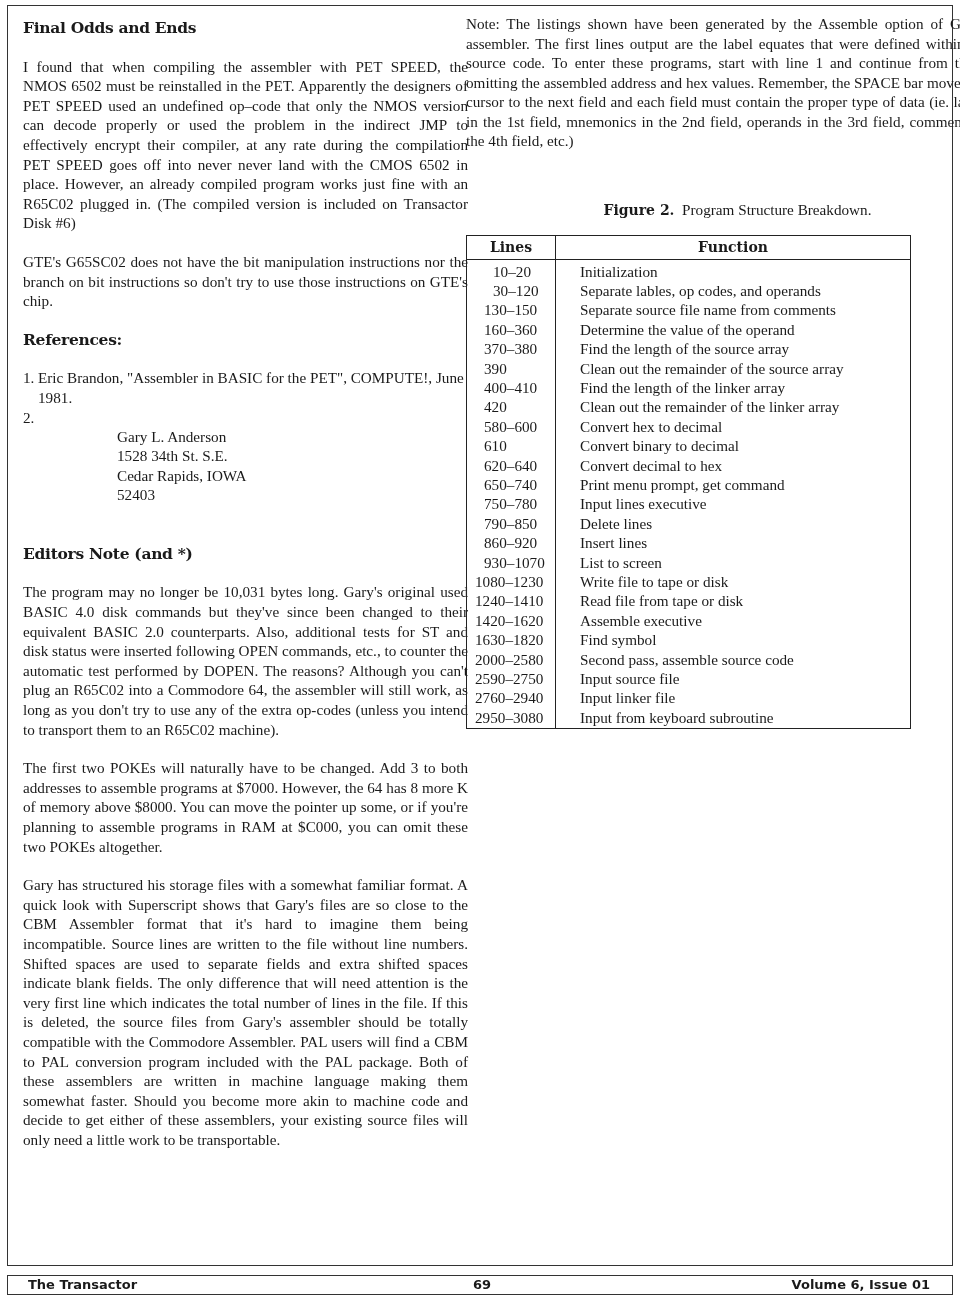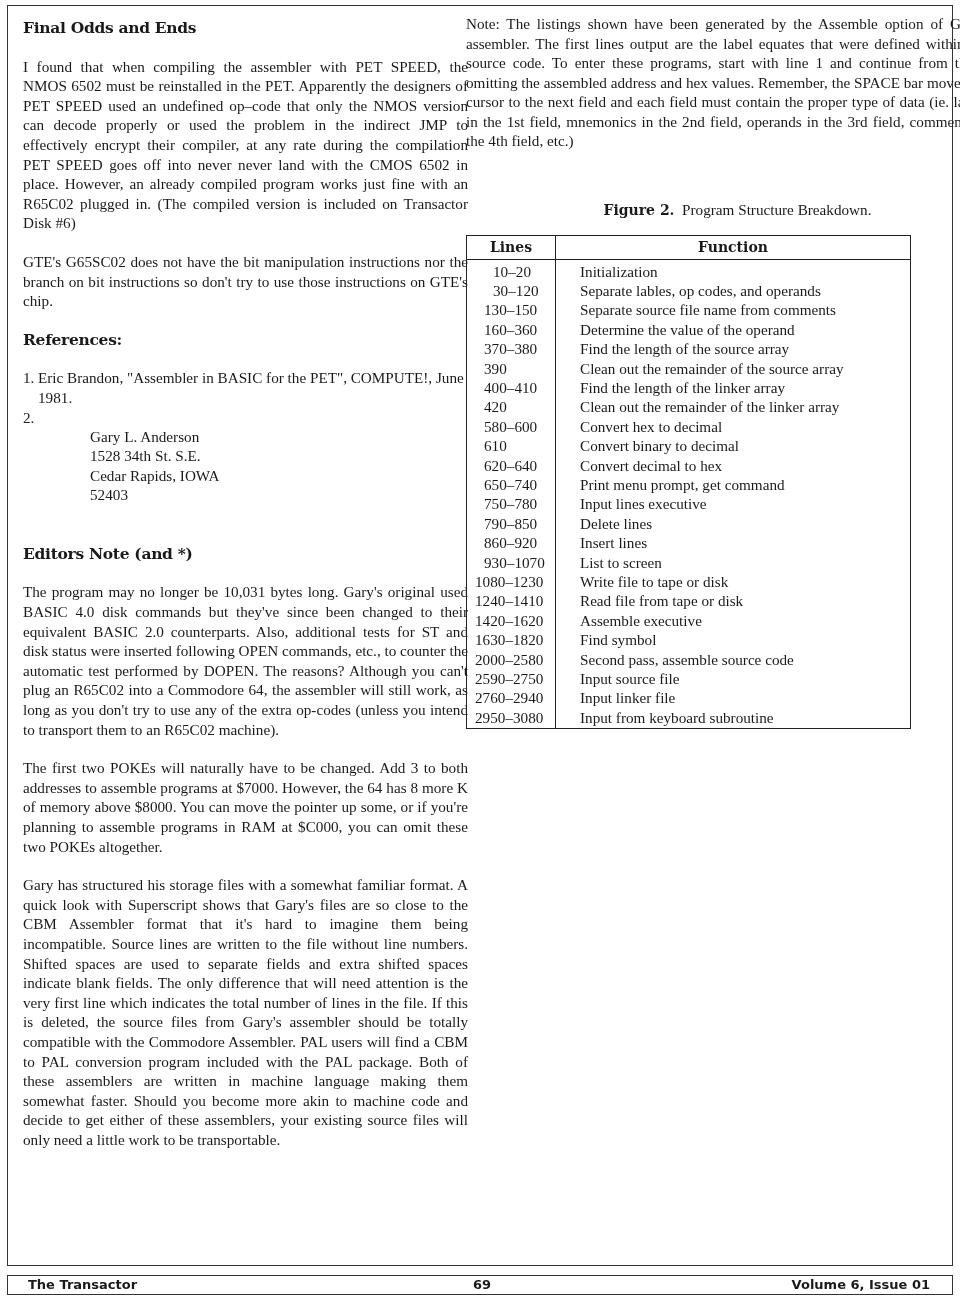--- a/index.html
+++ b/index.html
@@ -22,21 +22,21 @@
   }
   p { margin: 0; text-align: justify; }
   .heading {
     font-weight: bold; font-size: 15.5px; margin: 0;
     font-family: "DejaVu Serif", serif; letter-spacing: -0.3px;
   }
   .gap-s { height: 19px; }
   .refs { margin: 0; padding: 0; list-style: none; }
   .refs li { position: relative; padding-left: 15px; }
   .refs li .num { position: absolute; left: 0; }
-  .address { margin-left: 67px; line-height: 19.6px; }
+  .address { margin-left: 94px; line-height: 19.6px; }
   .address div { text-align: left; }
   .figure-caption {
     text-align: center; margin-top: 49px; font-size: 15.2px;
     padding-left: 20px;
   }
   .figure-caption .fig-label { font-weight: bold; font-family: "DejaVu Serif", serif; font-size: 14px; }
   table.breakdown {
     margin-top: 15px; border-collapse: collapse; width: 445px;
     border: 1.8px solid #222; font-size: 15.2px;
   }

